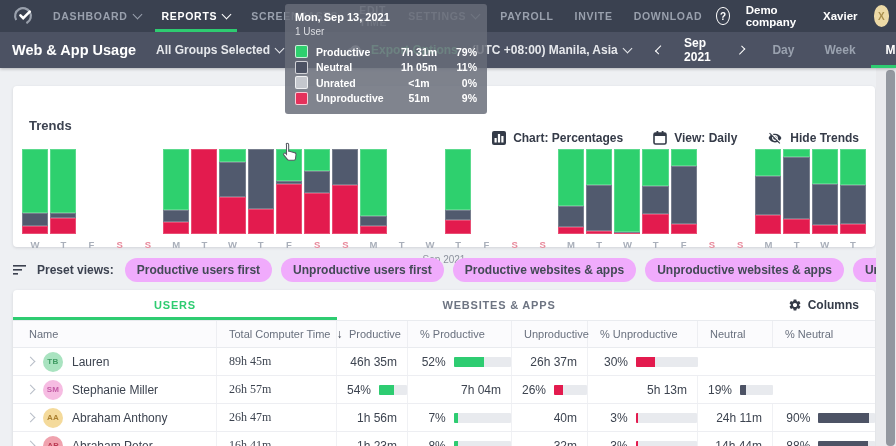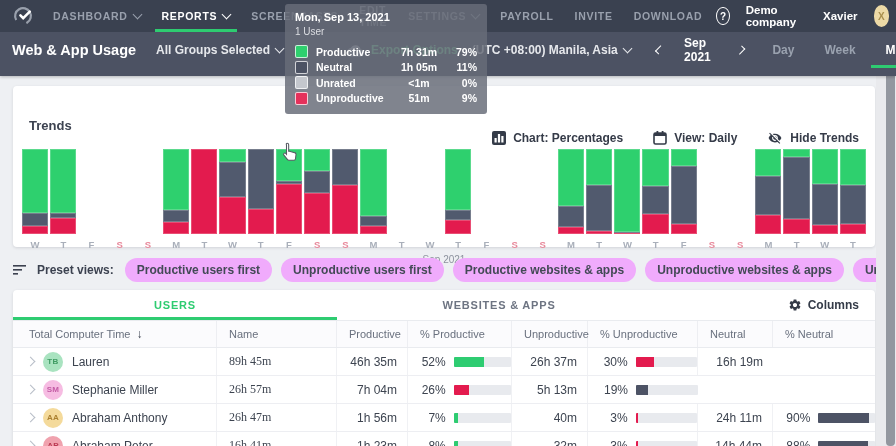--- a/index.html
+++ b/index.html
@@ -17,21 +17,21 @@
   .nav-item.active{color:#fff;border-bottom:3px solid #2ecc71;padding-top:3px;}
   .chev{width:6px;height:6px;border-right:1.5px solid currentColor;border-bottom:1.5px solid currentColor;
     transform:rotate(45deg);display:inline-block;margin-left:6px;position:relative;top:-2px;}
   .nav-right{margin-left:auto;display:flex;align-items:center;gap:16px;}
   .help-icon{width:16px;height:16px;border-radius:50%;border:1.4px solid #fff;color:#fff;
     font-size:10px;font-weight:bold;display:flex;align-items:center;justify-content:center;}
   .company,.username{color:#fff;font-size:11.5px;font-weight:bold;}
   .avatar-top{width:22px;height:22px;border-radius:50%;background:#ecd9a6;color:#a98f4e;
     font-size:10px;font-weight:bold;display:flex;align-items:center;justify-content:center;}
   
-  .toolbar{height:36px;background:#4c5263;display:flex;align-items:center;padding:0 0 8px 12px;position:relative;z-index:5;
+  .toolbar{height:36px;background:#4c5263;display:flex;align-items:center;padding:0 0 0 12px;position:relative;z-index:5;
     box-shadow:0 1px 3px rgba(0,0,0,.25);}
   .tb-title{color:#fff;font-size:14.5px;font-weight:bold;margin-right:20px;white-space:nowrap;}
   .tb-select{color:#e6e8ec;font-size:12px;font-weight:bold;display:flex;align-items:center;cursor:pointer;white-space:nowrap;}
   .tb-export{margin-left:64px;display:flex;align-items:center;gap:7px;color:#86efac;font-size:12px;font-weight:bold;cursor:pointer;white-space:nowrap;}
   .tb-tz{margin-left:14px;}
   .tb-period{display:flex;align-items:center;margin-left:26px;color:#fff;}
   .arrow{width:7px;height:7px;border-left:1.7px solid #fff;border-bottom:1.7px solid #fff;display:inline-block;cursor:pointer;}
   .arrow.left{transform:rotate(45deg);}
   .arrow.right{transform:rotate(-135deg);}
   .period-label{font-size:12px;font-weight:bold;margin:0 22px;}
@@ -498,25 +498,25 @@
       <span>
         <svg width="14" height="14" viewBox="0 0 24 24" fill="#343b48">
           <path d="M19.14 12.94c.04-.3.06-.61.06-.94s-.02-.64-.07-.94l2.03-1.58c.18-.14.23-.41.12-.61l-1.92-3.32c-.12-.22-.37-.29-.59-.22l-2.39.96c-.5-.38-1.03-.7-1.62-.94L14.4 2.81c-.04-.24-.24-.41-.48-.41h-3.84c-.24 0-.43.17-.47.41l-.36 2.54c-.59.24-1.13.57-1.62.94l-2.39-.96c-.22-.08-.47 0-.59.22L2.74 8.87c-.12.21-.07.47.12.61l2.03 1.58c-.05.3-.09.63-.09.94s.02.64.07.94l-2.03 1.58c-.18.14-.23.41-.12.61l1.92 3.32c.12.22.37.29.59.22l2.39-.96c.5.38 1.03.7 1.62.94l.36 2.54c.05.24.24.41.48.41h3.84c.24 0 .44-.17.47-.41l.36-2.54c.59-.24 1.13-.56 1.62-.94l2.39.96c.22.08.47 0 .59-.22l1.92-3.32c.12-.22.07-.47-.12-.61l-2.01-1.58zM12 15.6c-1.98 0-3.6-1.62-3.6-3.6s1.62-3.6 3.6-3.6 3.6 1.62 3.6 3.6-1.62 3.6-3.6 3.6z"></path>
         </svg>
       </span>
       <span>Columns</span>
     </div>
   </div>
   <div class="thead" id="table-head" style="grid-template-columns: 204px 120px 71px 104px 76px 110px 75px 102px;">
       <div class="th">
+        <span>Name</span>
+      </div>
+      <div class="th">
         <span>Total Computer Time</span>
         <span class="sort-ic">↓</span>
-      </div>
-      <div class="th">
-        <span>Name</span>
       </div>
       <div class="th">
         <span>Productive</span>
       </div>
       <div class="th">
         <span>% Productive</span>
       </div>
       <div class="th">
         <span>Unproductive</span>
       </div>
@@ -545,29 +545,34 @@
             <span class="bar-fill" style="width: 52%; background: rgb(46, 204, 113); display: block;"></span>
           </span>
         </div>
         <div class="td right">26h 37m</div>
         <div class="td pct-cell">
           <span class="pct-txt">30%</span>
           <span class="bar-track">
             <span class="bar-fill" style="width: 30%; background: rgb(227, 27, 78); display: block;"></span>
           </span>
         </div>
-        <div class="td right">16h 19m</div>
       </div>
       <div class="trow" style="grid-template-columns: 204px 120px 71px 104px 76px 110px 75px 102px;">
         <div class="td name-cell">
           <span class="row-chev"></span>
           <span class="row-avatar" style="background: rgb(246, 188, 226); color: rgb(196, 91, 165);">SM</span>
           <span>Stephanie Miller</span>
         </div>
         <div class="td left">26h 57m</div>
+        <div class="td pct-cell">
+          <span class="pct-txt">54%</span>
+          <span class="bar-track">
+            <span class="bar-fill" style="width: 54%; background: rgb(46, 204, 113); display: block;"></span>
+          </span>
+        </div>
         <div class="td right">7h 04m</div>
         <div class="td pct-cell">
           <span class="pct-txt">26%</span>
           <span class="bar-track">
             <span class="bar-fill" style="width: 26%; background: rgb(227, 27, 78); display: block;"></span>
           </span>
         </div>
         <div class="td right">5h 13m</div>
         <div class="td pct-cell">
           <span class="pct-txt">19%</span>

